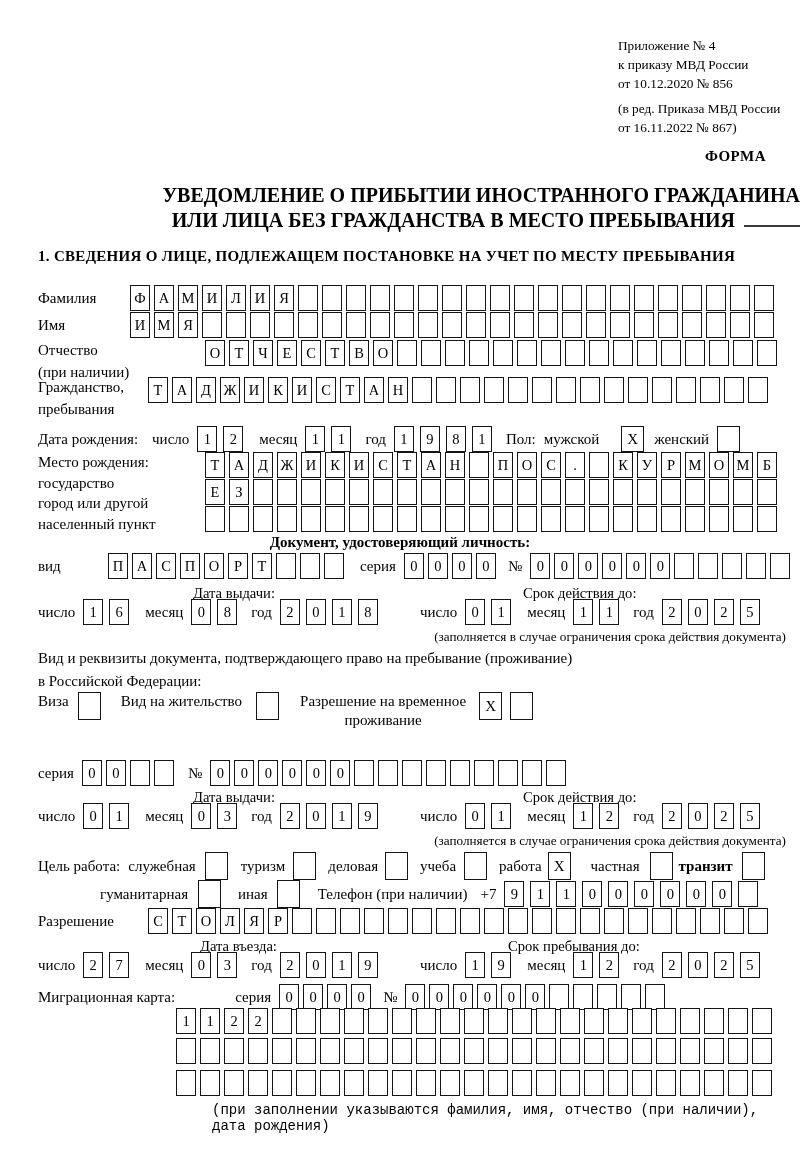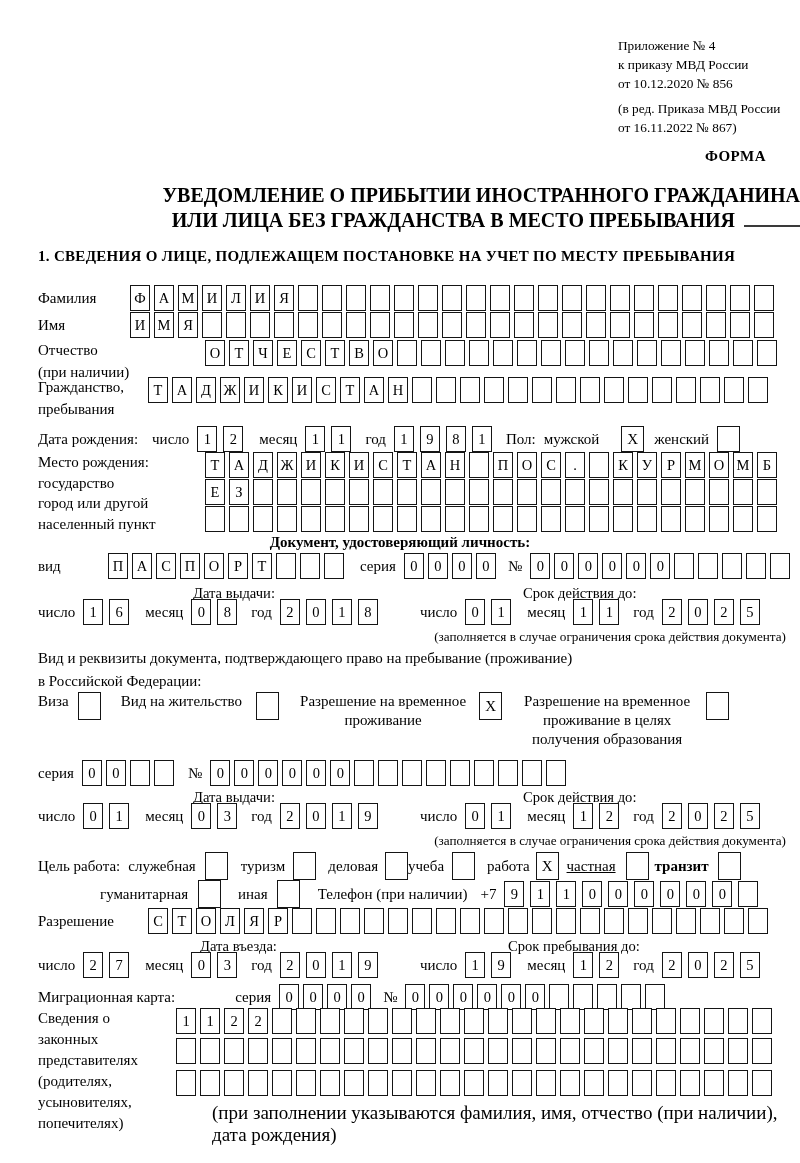--- a/index.html
+++ b/index.html
@@ -20,21 +20,21 @@
   .blank{display:inline-block;width:56px;height:14px;border-bottom:2.5px solid #3a3a3a;margin-left:9px;}
   .sec1{position:absolute;top:248px;left:38px;font-weight:bold;font-size:15px;letter-spacing:.3px;}
   .lbl{flex:none;}
   .mlbl{position:absolute;font-size:15px;line-height:21.5px;}
   .dochead{position:absolute;top:534px;left:0;width:800px;text-align:center;font-weight:bold;font-size:15px;}
   .dhead{position:absolute;font-size:14.6px;}
   .note{position:absolute;right:14px;font-size:13.2px;}
   .dword{margin-right:8px;}
   .optlab{display:inline-block;text-align:center;line-height:19px;white-space:normal;}
   .intro{position:absolute;left:38px;font-size:15px;}
-  .repnote{position:absolute;top:1102px;left:212px;font-size:19px;}
+  .repnote{position:absolute;top:1102px;left:212px;font-size:14px;font-family:Liberation Mono, monospace;}
 </style>
 </head>
 <body>
 
 <div class="page">
 
   <div class="annex">
     <div>Приложение № 4</div>
     <div>к приказу МВД России</div>
     <div>от 10.12.2020 № 856</div>
@@ -388,21 +388,20 @@
   <div class="intro" style="top:650px;">Вид и реквизиты документа, подтверждающего право на пребывание (проживание)</div>
   <div class="intro" style="top:673px;">в Российской Федерации:</div>
 
   <div class="rowtop" style="top:692px;left:38px;">
     <span class="optlab">Виза</span>
     <span class="cb" style="margin-left:9px;"></span>
     <span class="optlab" style="margin-left:20px;">Вид на жительство</span>
     <span class="cb" style="margin-left:14px;"></span>
     <span class="optlab" style="margin-left:18px;width:172px;">Разрешение на временное проживание</span>
     <span class="cb" style="margin-left:10px;">X</span>
-    <span class="optlab" style="margin-left:14px;width:182px;">Разрешение на временное проживание в целях получения образования</span>
     <span class="cb" style="margin-left:8px;"></span>
   </div>
 
   <div class="row" style="top:760px;left:38px;">
     <span class="dword">серия</span>
     <span class="cells">
         <span class="cell">0</span>
         <span class="cell">0</span>
         <span class="cell"></span>
         <span class="cell"></span>
@@ -471,25 +470,25 @@
   <div class="note" style="top:833px;">(заполняется в случае ограничения срока действия документа)</div>
 
   <div class="row" style="top:852px;left:38px;">
     <span class="dword">Цель работа:</span>
     <span>служебная</span>
     <span class="cb" style="margin-left:9px;"></span>
     <span style="margin-left:13px;">туризм</span>
     <span class="cb" style="margin-left:8px;"></span>
     <span style="margin-left:12px;">деловая</span>
     <span class="cb" style="margin-left:7px;"></span>
-    <span style="">учеба</span>
+    <span style="margin-left:12px;">учеба</span>
     <span class="cb" style="margin-left:8px;"></span>
     <span style="margin-left:12px;">работа</span>
     <span class="cb" style="margin-left:6px;">X</span>
-    <span style="margin-left:8px;text-decoration:underline;">частная</span>
+    <span style="margin-left:20px;">частная</span>
     <span class="cb" style="margin-left:10px;"></span>
     <span style="margin-left:6px;font-weight:bold;">транзит</span>
     <span class="cb" style="margin-left:9px;"></span>
   </div>
 
   <div class="row" style="top:880px;left:100px;">
     <span>гуманитарная</span>
     <span class="cb" style="margin-left:10px;"></span>
     <span style="margin-left:17px;">иная</span>
     <span class="cb" style="margin-left:9px;"></span>
@@ -601,28 +600,20 @@
         <span class="cell">0</span>
         <span class="cell">0</span>
         <span class="cell"></span>
         <span class="cell"></span>
         <span class="cell"></span>
         <span class="cell"></span>
         <span class="cell"></span>
       </span>
   </div>
 
-  <div class="mlbl" style="top:1008px;left:38px;line-height:21px;">
-    <div>Сведения о</div>
-    <div>законных</div>
-    <div>представителях</div>
-    <div>(родителях,</div>
-    <div>усыновителях,</div>
-    <div>попечителях)</div>
-  </div>
   <div class="row" style="top:1008px;left:176px;">
     <span class="cells">
         <span class="cell">1</span>
         <span class="cell">1</span>
         <span class="cell">2</span>
         <span class="cell">2</span>
         <span class="cell"></span>
         <span class="cell"></span>
         <span class="cell"></span>
         <span class="cell"></span>

